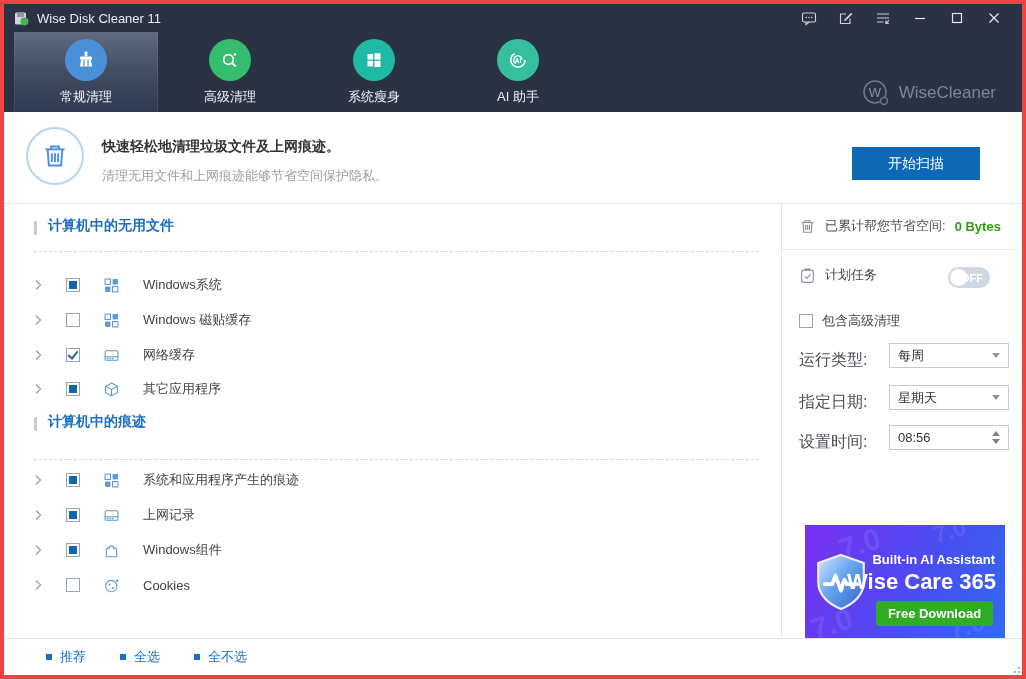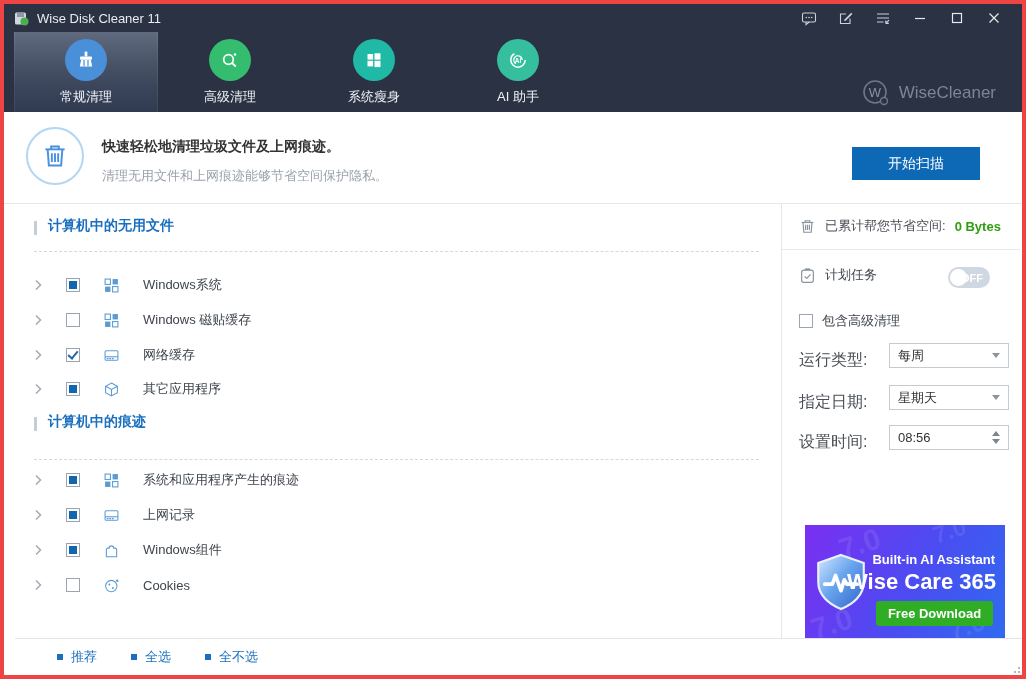--- a/index.html
+++ b/index.html
@@ -71,21 +71,21 @@
   
   .banner{position:absolute;left:23px;top:321px;width:200px;height:120px;overflow:hidden;cursor:pointer;
     background:linear-gradient(118deg,#7b2ff2 0%,#4a4df1 55%,#2f6bf0 100%);}
   .wm{position:absolute;font-weight:bold;color:rgba(255,255,255,0.09);transform:rotate(-18deg);}
   .ad-line1{position:absolute;right:10px;top:27px;font-size:13px;font-weight:bold;color:#fff;}
   .ad-line2{position:absolute;right:9px;top:44px;font-size:22px;font-weight:bold;color:#fff;}
   .ad-btn{position:absolute;right:12px;top:76px;width:117px;height:25px;background:#2fad24;border-radius:3px;
     color:#fff;font-weight:bold;font-size:13px;display:flex;align-items:center;justify-content:center;}
   .ad-shield{position:absolute;left:10px;top:28px;}
   
-  .footer{position:absolute;bottom:0;height:37px;left:11px;right:0;border-top:1px solid #e4e4e4;
+  .footer{position:absolute;bottom:0;height:37px;left:0;right:0;border-top:1px solid #e4e4e4;
     display:flex;align-items:center;padding-left:42px;gap:34px;background:#fff;}
   .flink{display:flex;align-items:center;gap:8px;color:#1a6fc0;font-size:13px;cursor:pointer;}
   .fbullet{width:6px;height:6px;background:#1a6fc0;}
   .grip{position:absolute;right:2px;bottom:2px;width:10px;height:10px;}
   .grip i{position:absolute;width:2px;height:2px;background:#b5b5b5;}
 </style>
 </head>
 <body>
 
 <div class="window">

